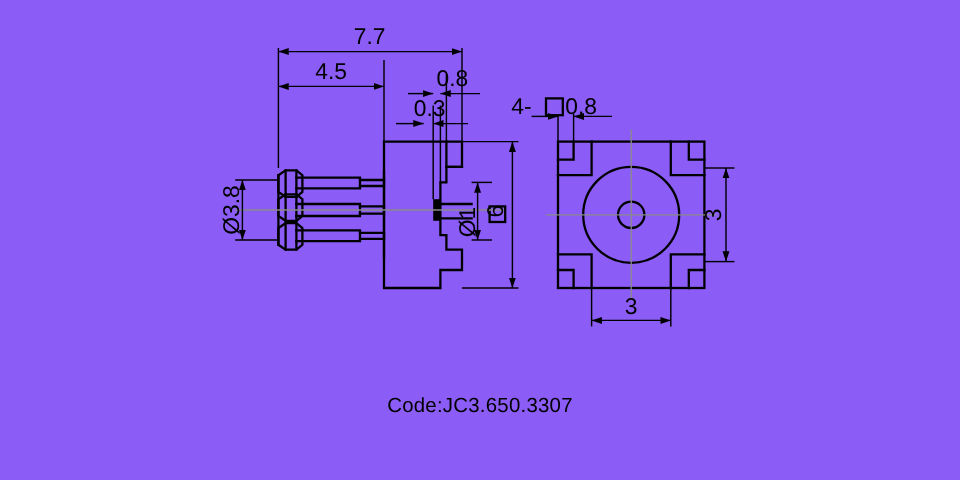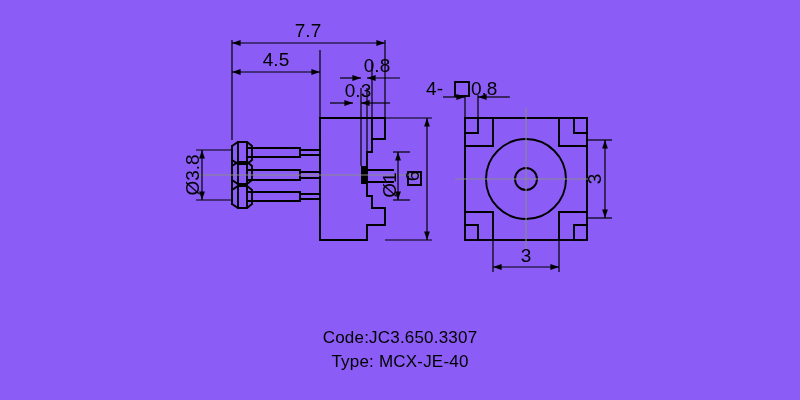--- a/index.html
+++ b/index.html
@@ -166,15 +166,14 @@
       <text x="419" y="176" text-anchor="middle" transform="rotate(-90 419 176)">6</text>
       <text x="396" y="185" text-anchor="middle" transform="rotate(-90 396 185)">Ø1</text>
       <text x="443" y="95" text-anchor="end">4-</text>
       <text x="471" y="95" text-anchor="start">0.8</text>
       <text x="601" y="179" text-anchor="middle" transform="rotate(-90 601 179)">3</text>
       <text x="526" y="262" text-anchor="middle">3</text>
     </g>
   </svg>
 
   <div class="cap" id="cap1">Code:JC3.650.3307</div>
-  <div class="cap" id="cap2">Type: MCX-JE-40</div>
 
 </div>
 
 </body></html>

